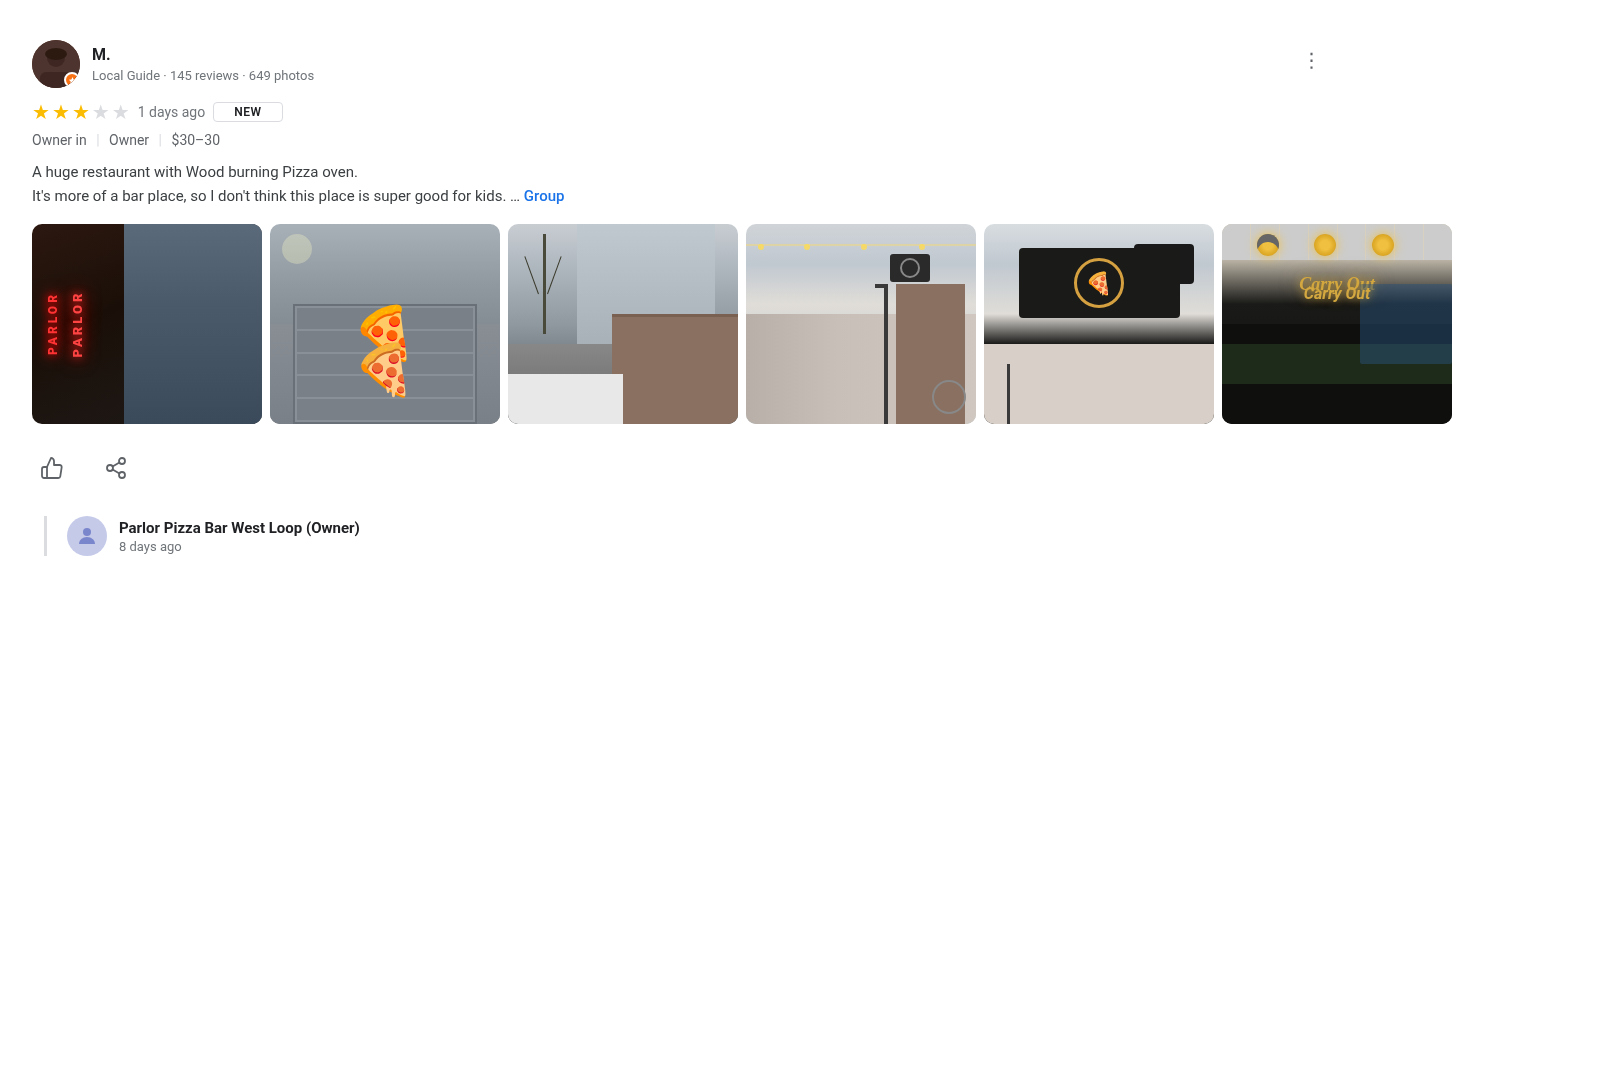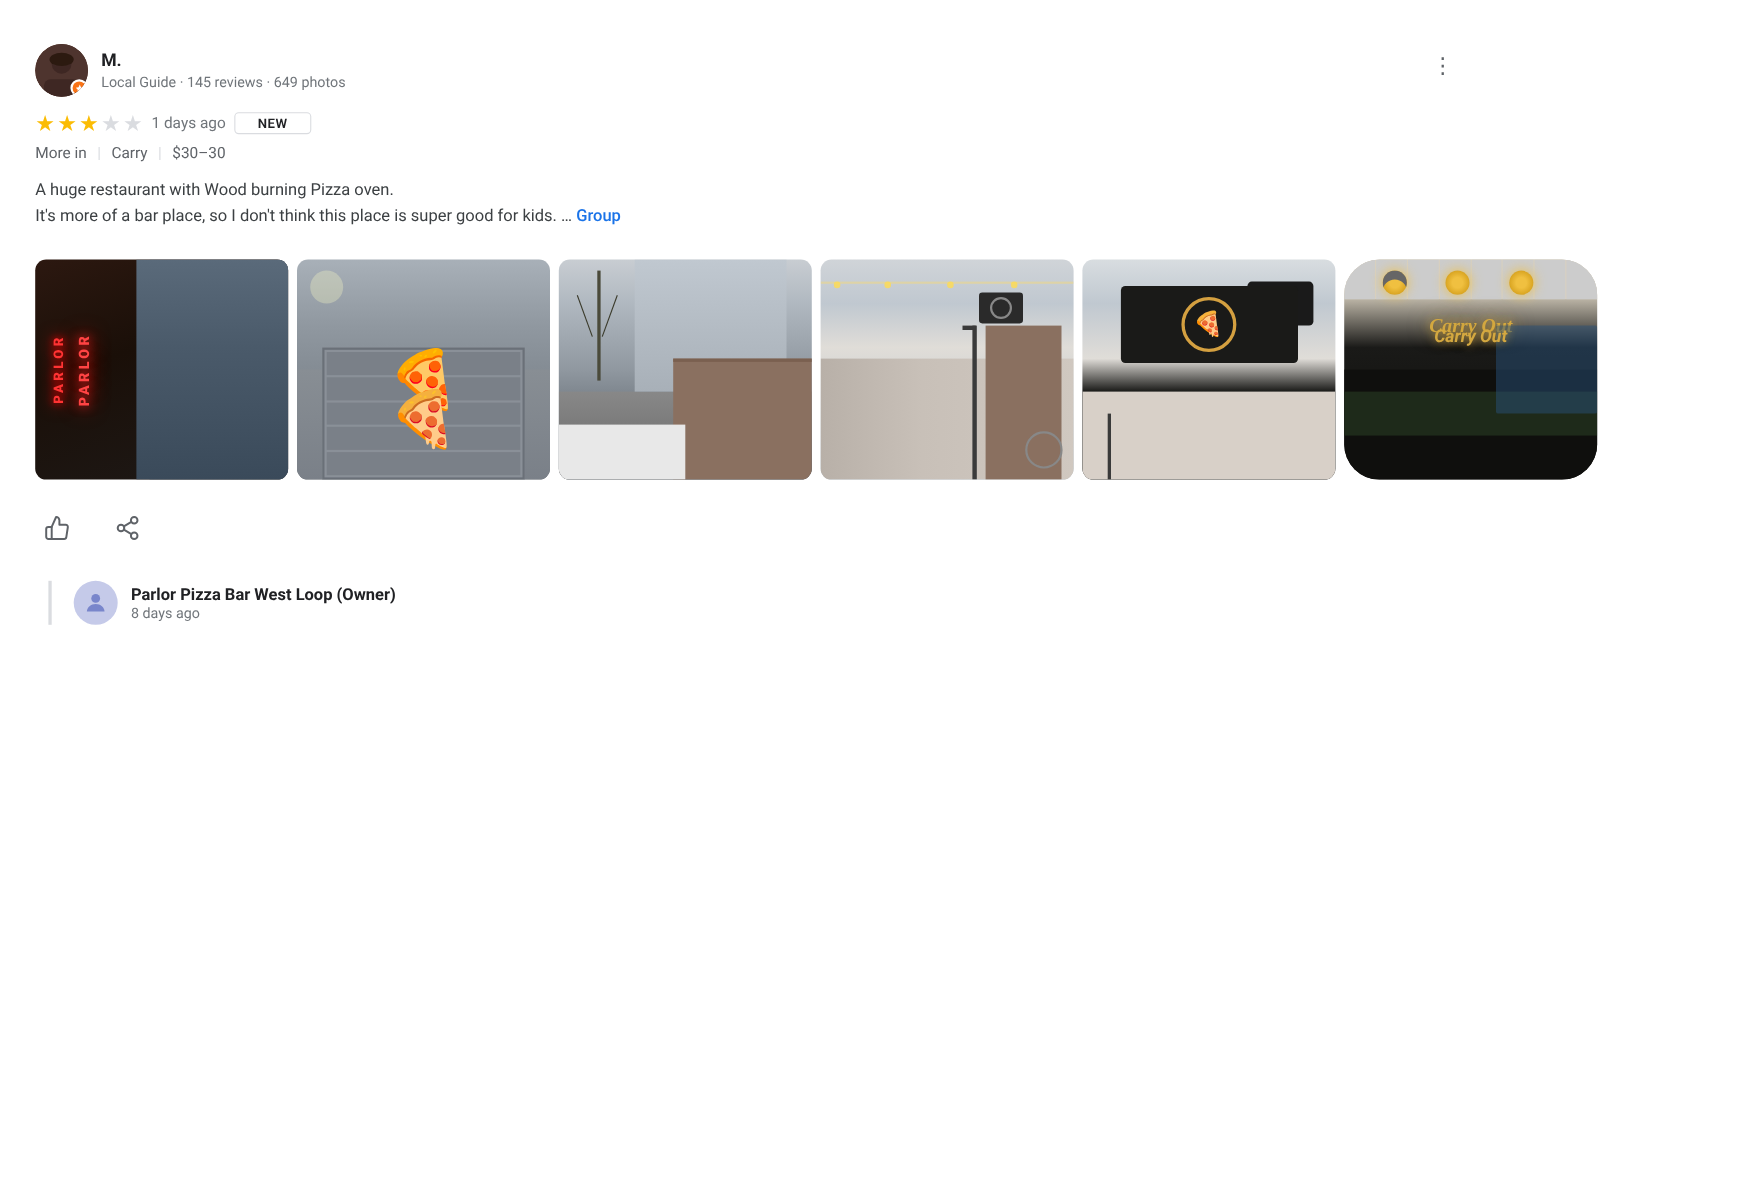--- a/index.html
+++ b/index.html
@@ -141,21 +141,21 @@
 
     .dining-separator {
       margin: 0 6px;
       color: #dadce0;
     }
 
     .review-text {
       font-size: 15px;
       color: #3c4043;
       line-height: 1.6;
-      margin-bottom: 28px;
+      margin-bottom: 16px;
     }
 
     .review-text .more-link {
       color: #1a73e8;
       font-weight: 500;
       cursor: pointer;
       text-decoration: none;
     }
 
     .photos-grid {
@@ -279,21 +279,20 @@
       background: #1a1a1a;
       border-radius: 4px;
       display: flex;
       align-items: center;
       justify-content: center;
     }
 
     .photo-6 {
       background: linear-gradient(180deg, #c8c0b0 0%, #a89880 30%, #1a1a1a 60%, #0d0d0d 100%);
       position: relative;
-      border-radius: 32px;
     }
 
     .photo-6::after {
       content: 'Carry Out';
       position: absolute;
       top: 30%;
       left: 50%;
       transform: translateX(-50%);
       color: #d4a840;
       font-size: 16px;
@@ -418,23 +417,23 @@
       <span class="star star-filled">★</span>
       <span class="star star-filled">★</span>
       <span class="star star-empty">★</span>
       <span class="star star-empty">★</span>
     </div>
     <span class="time-ago">1 days ago</span>
     <span class="new-badge">NEW</span>
   </div>
 
   <div class="dining-info">
-    <span>More in</span>
+    <span>Owner in</span>
     <span class="dining-separator">|</span>
-    <span>Carry</span>
+    <span>Owner</span>
     <span class="dining-separator">|</span>
     <span>$30–30</span>
   </div>
 
   <div class="review-text">
     <span>A huge restaurant with Wood burning Pizza oven.</span><br>
     <span>It's more of a bar place, so I don't think this place is super good for kids. …</span>
     <a class="more-link" href="#">Group</a>
   </div>
 

